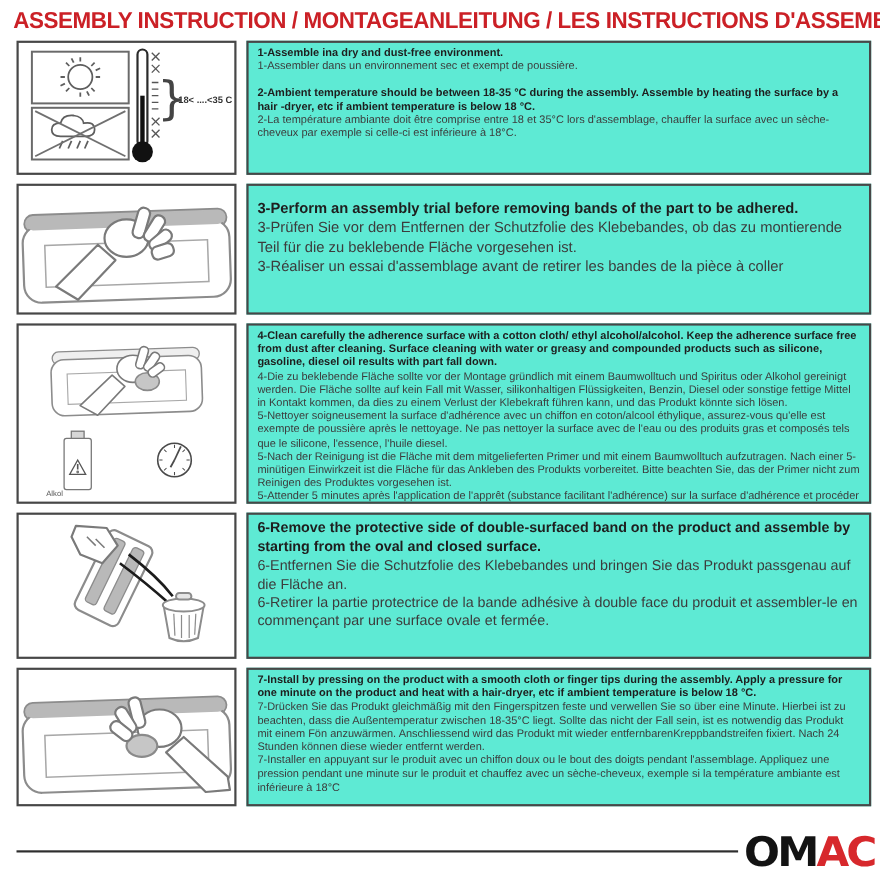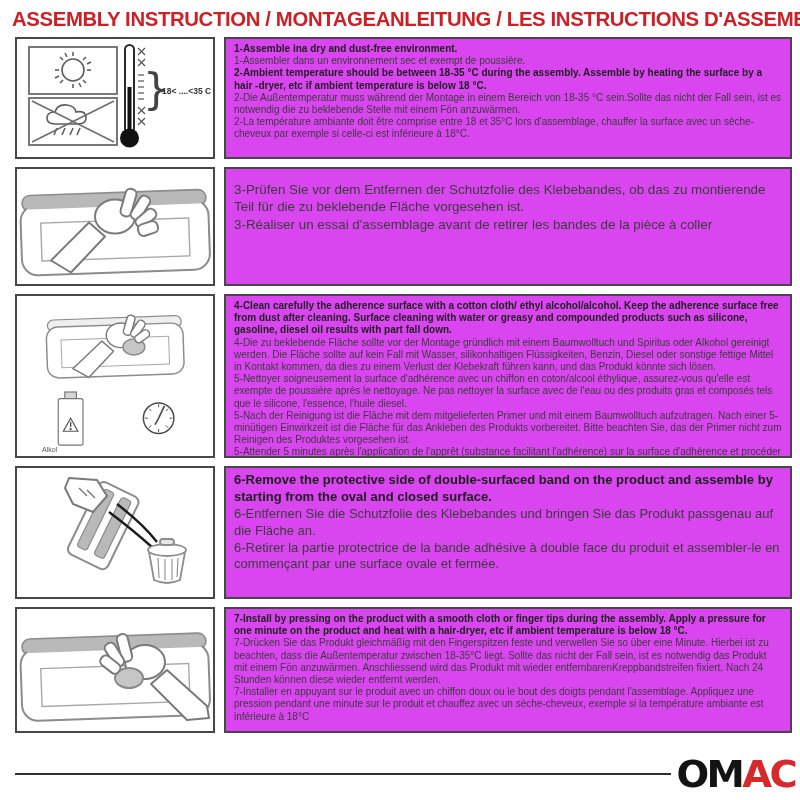--- a/index.html
+++ b/index.html
@@ -13,29 +13,29 @@
     font-size:21px; font-weight:bold; letter-spacing:-0.4px;
     transform:scaleX(0.97); white-space:nowrap;
   }
   .rows { padding:6px 8px 0 15px; }
   .row { display:flex; gap:9px; margin-bottom:8px; align-items:flex-start; }
   .illus {
     position:relative; width:200px; flex:0 0 200px;
     border:2px solid #474747; background:#fff; overflow:hidden;
   }
   .textbox {
-    flex:1; border:2px solid #474747; background:#d946ef;
+    flex:1; border:2px solid #474747; background:#5eead4;
     padding:4px 8px 3px 8px; overflow:hidden; color:#3c3c3c;
   }
   .small { font-size:10px; line-height:1.22; }
   .large { font-size:13.4px; line-height:1.3; }
   .r2pad { padding-top:12px; }
   .r4pad { padding-top:4px; font-size:13px; }
   .textbox p.b { font-weight:bold; color:#1e1e1e; }
-  .textbox p.gap { margin-top:0; }
+  .textbox p.gap { margin-top:12px; }
   .h122{height:122px} .h119{height:119px} .h224{height:164px} .h117{height:133px} .h126{height:126px}
   .illus svg { display:block; width:100%; height:100%; }
   .ilabel { position:absolute; color:#333; }
   .temp-label { left:145px; top:47px; font-size:8.5px; font-weight:600; white-space:nowrap; }
   .alkol-label { left:25px; top:150px; font-size:7px; color:#555; }
   .fivemin-label { left:143px; top:194px; font-size:11px; font-weight:600; color:#222;text-align:right; }
   .footer {
     position:absolute; left:15px; right:5px; bottom:6px; height:40px;
     display:flex; align-items:center;
   }
@@ -105,21 +105,20 @@
             </g>
             <text x="126" y="65" font-size="42" fill="#444" font-family="DejaVu Sans, sans-serif">}</text>
           </g>
         </svg>
         <span class="ilabel temp-label">18&lt; ....&lt;35 C</span>
       </div>
       <div class="textbox small h122">
         <p class="b">1-Assemble ina dry and dust-free environment.</p>
         <p>1-Assembler dans un environnement sec et exempt de poussière.</p>
         <p class="b gap">2-Ambient temperature should be between 18-35 °C  during the assembly. Assemble by heating the surface by a hair -dryer, etc if ambient temperature is below 18 °C.</p>
-        <p>2-Die Außentemperatur muss während der Montage in einem Bereich von 18-35 °C  sein.Sollte das nicht der Fall sein, ist es notwendig die zu beklebende Stelle mit einem Fön anzuwärmen.</p>
         <p>2-La température ambiante doit être comprise entre 18 et 35°C lors d'assemblage, chauffer la surface avec un sèche-cheveux par exemple si celle-ci est inférieure à 18°C.</p>
       </div>
     </div>
 
     <div class="row">
       <div class="illus h119">
         <svg viewBox="0 0 196 112">
           <g transform="rotate(-2 98 60)">
             <rect x="6" y="22" width="184" height="16" rx="8" fill="#b9b9b9" stroke="#8c8c8c" stroke-width="1.6"></rect>
             <rect x="4" y="32" width="188" height="70" rx="16" fill="#fff" stroke="#8c8c8c" stroke-width="2"></rect>
@@ -130,20 +129,21 @@
             <polygon points="34,90 72,52 88,66 54,102"></polygon>
             <ellipse cx="98" cy="46" rx="20" ry="17"></ellipse>
             <rect x="106" y="18" width="11" height="28" rx="5" transform="rotate(16 111 32)"></rect>
             <rect x="118" y="24" width="11" height="26" rx="5" transform="rotate(32 123 37)"></rect>
             <rect x="124" y="36" width="11" height="23" rx="5" transform="rotate(50 129 47)"></rect>
             <rect x="125" y="48" width="12" height="20" rx="5" transform="rotate(72 131 58)"></rect>
           </g>
         </svg>
       </div>
       <div class="textbox large r2pad h119">
+        <p class="b">3-Perform an assembly trial before removing bands of the part to be adhered.</p>
         <p>3-Prüfen Sie vor dem Entfernen der Schutzfolie des Klebebandes, ob das zu montierende Teil für die zu beklebende Fläche vorgesehen ist.</p>
         <p>3-Réaliser un essai d'assemblage avant de retirer les bandes de la pièce à coller</p>
       </div>
     </div>
 
     <div class="row">
       <div class="illus h224">
         <svg viewBox="0 0 196 220">
           <g transform="rotate(-2 98 66) translate(0,8)">
             <rect x="6" y="22" width="184" height="16" rx="8" fill="#efefef" stroke="#8c8c8c" stroke-width="1.6"></rect>

